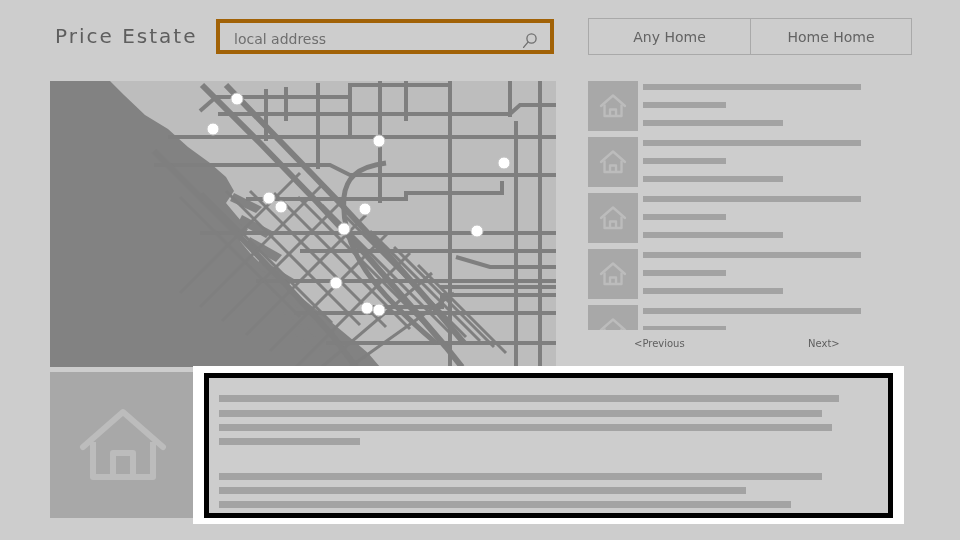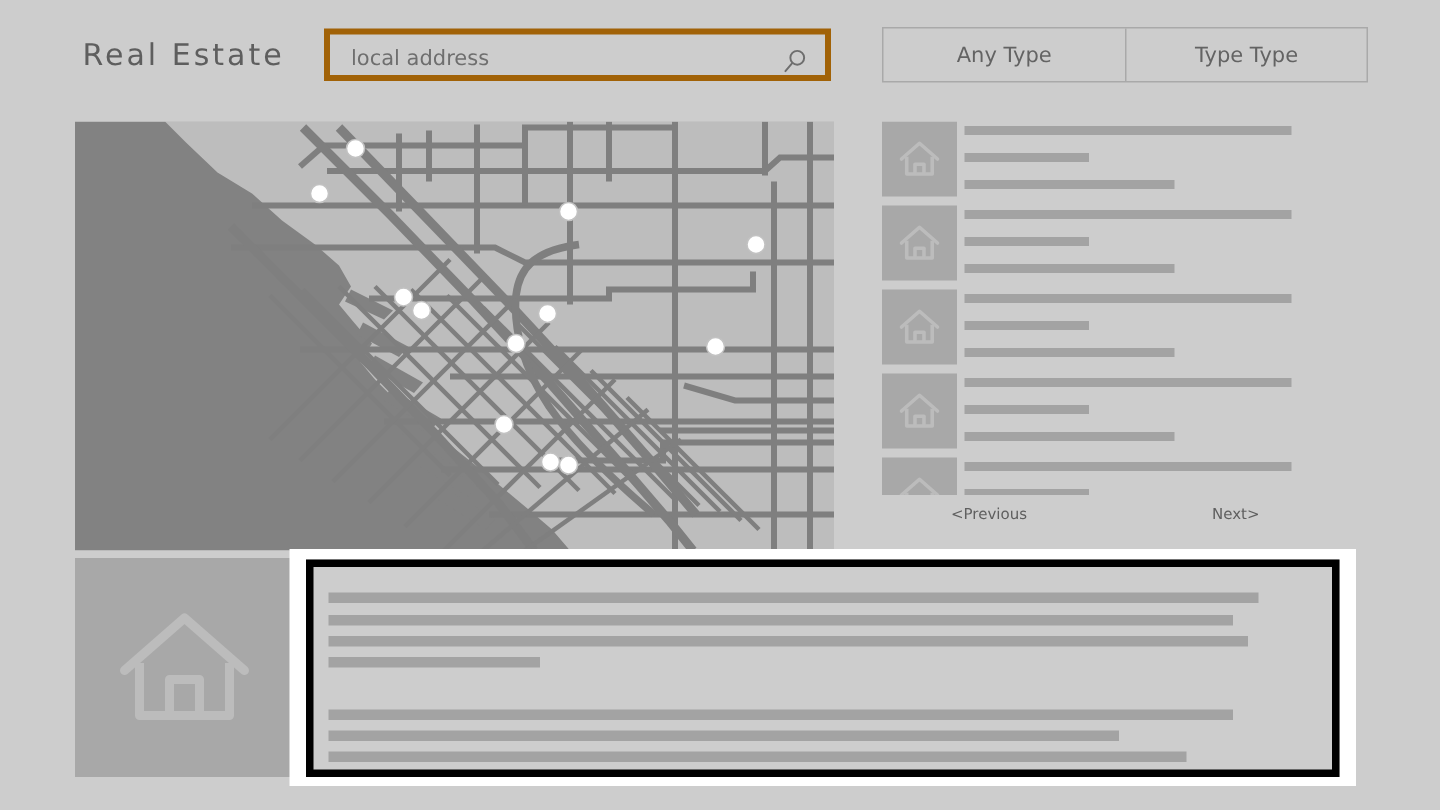--- a/index.html
+++ b/index.html
@@ -225,35 +225,35 @@
     left: 5px;
   }
 </style>
 </head>
 <body>
 
 <div id="app">
 
   <div id="header">
 
-    <div id="brand-title">Real Estate</div>
+    <div id="brand-title">Price Estate</div>
 
     <div id="search-box">
       <input id="search-input" type="text" placeholder="local address" style="">
       <span id="search-icon">
         <svg width="18" height="18" viewBox="0 0 18 18">
           <circle cx="10.5" cy="6.5" r="4.6" fill="none" stroke="#6e6e6e" stroke-width="1.3"></circle>
           <line x1="7.0" y1="10.2" x2="2.6" y2="15.4" stroke="#6e6e6e" stroke-width="1.3" stroke-linecap="round"></line>
         </svg>
       </span>
     </div>
 
     <div class="filter-group">
-      <button class="filter-btn">Any Type</button>
-      <button class="filter-btn">Type Type</button>
+      <button class="filter-btn">Any Home</button>
+      <button class="filter-btn">Home Home</button>
     </div>
   </div>
 
   <div id="map-panel">
     <svg id="map-svg" width="506" height="286" viewBox="0 0 506 286">
       <rect x="0" y="0" width="506" height="286" fill="#bdbdbd"></rect>
 
       <path fill="#828282" d="M0,0 L60,0 L74,14 L95,34 L118,48 L138,66 L160,82 L176,96
                L184,110 L176,122 L186,134 L198,148 L190,160 L200,172
                L214,186 L226,196 L238,206 L248,214 L258,222 L268,230

